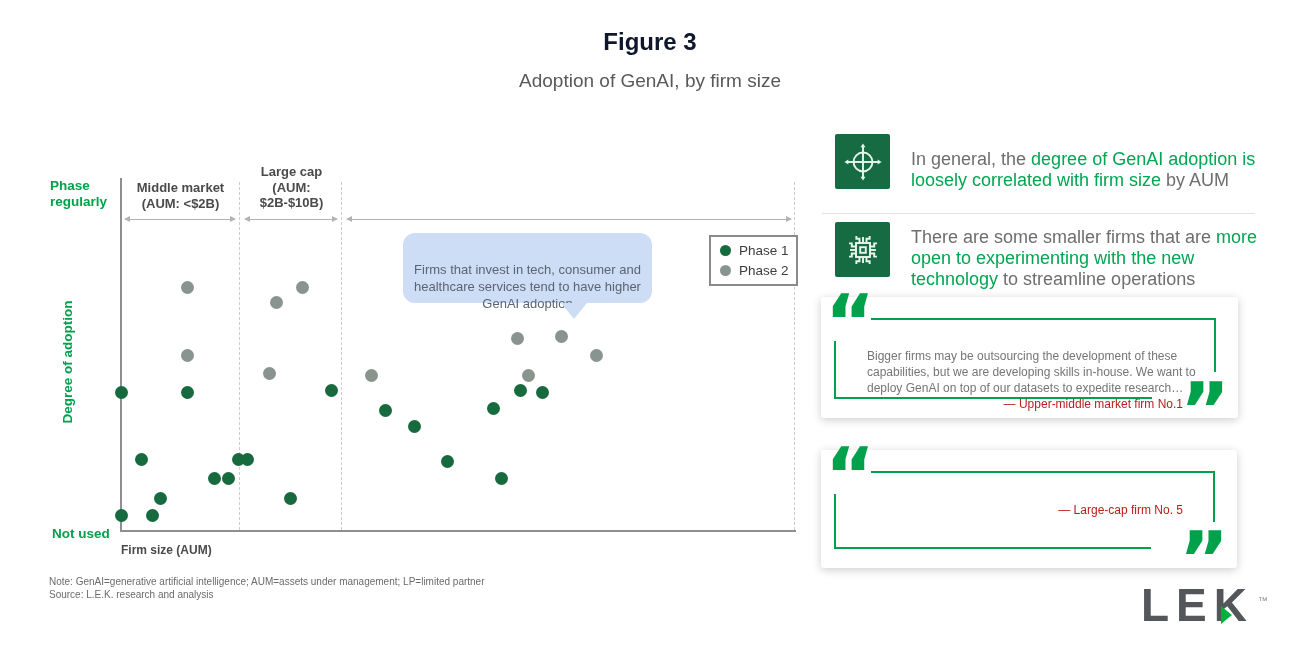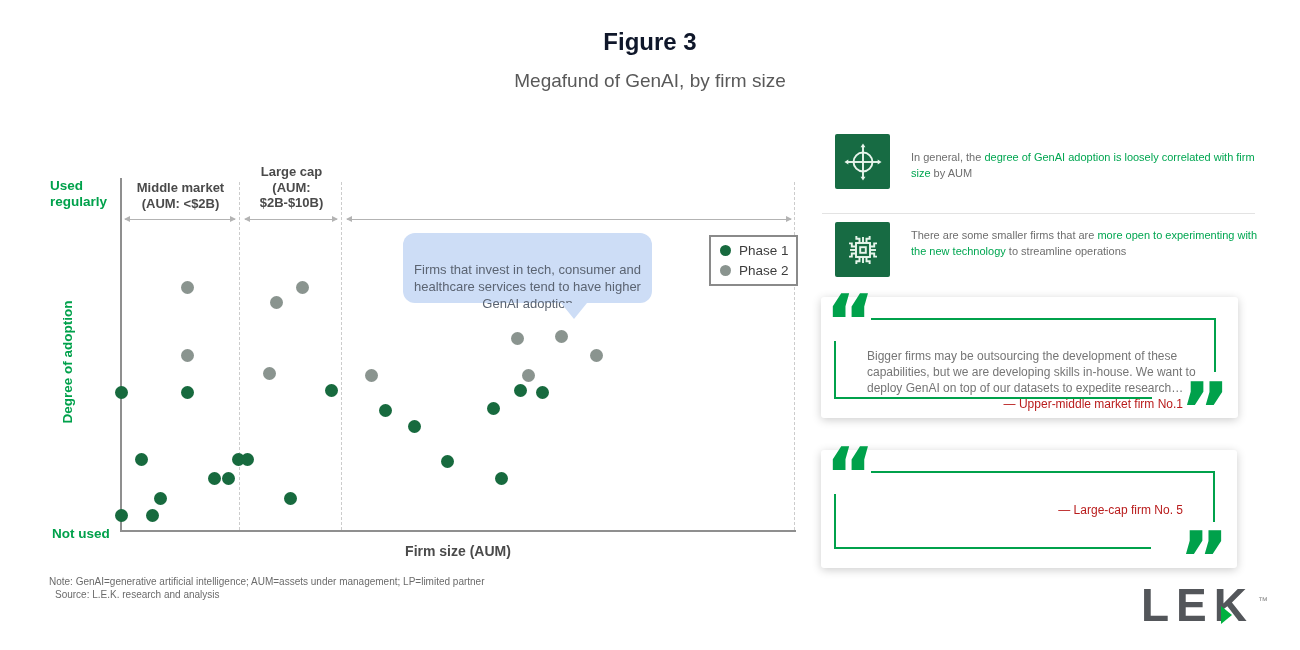--- a/index.html
+++ b/index.html
@@ -15,22 +15,22 @@
 
   
   .preline { white-space:pre-line; }
   .axis-y { position:absolute; left:120px; top:178px; width:2px; height:353px; background:#8f8f8f; }
   .axis-x { position:absolute; left:120px; top:530px; width:676px; height:2px; background:#8f8f8f; }
   .ylab-top { position:absolute; left:50px; top:178px; width:62px; font-size:13.5px; font-weight:bold;
               color:#00A14B; line-height:15.5px; }
   .ylab-bottom { position:absolute; left:52px; top:526px; font-size:13.5px; font-weight:bold; color:#00A14B; }
   .y-title { position:absolute; left:67px; top:362px; transform:translate(-50%,-50%) rotate(-90deg);
              font-size:13.5px; font-weight:bold; color:#00A14B; white-space:nowrap; }
-  .x-title { position:absolute; left:121px; top:543px; width:674px; text-align:center;
-             font-size:14px; font-weight:bold; color:#4a4a4a; }
+  .x-title { position:absolute; left:121px; top:543px; width:674px; 
+             font-size:12px; font-weight:bold; color:#4a4a4a; }
 
   .region-hd { position:absolute; text-align:center; font-size:13px; font-weight:bold;
                color:#4a4a4a; line-height:15.5px; }
   .region-mm { left:121px; top:180px; width:119px; }
   .region-lc { left:241px; top:164px; width:101px; }
   .region-mf { left:343px; top:180px; width:452px; }
 
   .vdash { position:absolute; top:182px; height:348px; width:0; border-left:1px dashed #cccccc; }
   .vd1 { left:239px; } .vd2 { left:341px; } .vd3 { left:794px; }
 
@@ -59,21 +59,21 @@
              border-radius:12px; font-size:13px; color:#5b6472; text-align:center;
              line-height:17px; padding-top:11px; }
   .callout-tail { position:absolute; left:158px; top:100%; width:0; height:0;
              border-left:13px solid transparent; border-right:13px solid transparent;
              border-top:16px solid #cdddf6; }
 
   
   .insight-icon { position:absolute; width:55px; height:55px; background:#176B43; border-radius:2px;
                   display:flex; align-items:center; justify-content:center; }
   .ic1 { left:835px; top:134px; } .ic2 { left:835px; top:222px; }
-  .insight-text { position:absolute; left:911px; width:348px; font-size:11px; line-height:16px; color:#6e6e6e; }
+  .insight-text { position:absolute; left:911px; width:348px; font-size:18px; line-height:21px; color:#6e6e6e; }
   .it1 { top:149px; } .it2 { top:227px; }
   .insight-text .hl { color:#00A651; }
   .panel-divider { position:absolute; left:822px; top:213px; width:433px; height:1px; background:#e3e3e3; }
 
   .qcard { position:absolute; background:#ffffff; border-radius:3px;
            box-shadow:0 2px 10px rgba(0,0,0,0.20); }
   .qc1 { left:821px; top:297px; width:417px; height:121px; }
   .qc2 { left:821px; top:450px; width:416px; height:118px; }
   .qb { position:absolute; background:#00A14B; }
   .qb-top { left:50px; right:22px; top:21px; height:2px; }
@@ -84,40 +84,40 @@
            font-family:"DejaVu Sans", sans-serif; pointer-events:none; }
   .qmark-open { left:4px; top:-12px; }
   .qmark-close { right:8px; }
   .qm-c1 { top:76px; } .qm-c2 { top:72px; }
   .qtext { position:absolute; left:46px; width:356px; font-size:12px; line-height:16px; color:#757575; }
   .qt1 { top:35px; } .qt2 { top:36px; }
   .qattr { display:block; text-align:right; padding-right:40px; color:#b91c1c; }
 
   
   .note-line { position:absolute; left:49px; font-size:10px; color:#6b6b6b; }
-  .nl1 { top:576px; } .nl2 { top:589px;margin-left:6px; }
+  .nl1 { top:576px; } .nl2 { top:589px; }
 
   .logo { position:absolute; left:1141px; top:585px; font-size:46px; font-weight:800;
           color:#53565A; letter-spacing:7px; line-height:40px; }
   .logo .kwrap { position:relative; display:inline-block; }
   .logo .ktri { position:absolute; left:7px; top:21px; width:0; height:0;
           border-top:9px solid transparent; border-bottom:9px solid transparent;
           border-left:11px solid #00B140; }
   .logo .tm { position:absolute; top:-4px; right:-14px; font-size:10px; font-weight:normal;
           letter-spacing:0; color:#8a8a8a; }
 </style>
 </head>
 <body>
 
 <div class="canvas">
 
   <div class="fig-label">Figure 3</div>
-  <div class="fig-title">Megafund of GenAI, by firm size</div>
-
-  <div class="ylab-top preline">Used
+  <div class="fig-title">Adoption of GenAI, by firm size</div>
+
+  <div class="ylab-top preline">Phase
 regularly</div>
   <div class="ylab-bottom">Not used</div>
   <div class="y-title">Degree of adoption</div>
   <div class="axis-y"></div>
   <div class="axis-x"></div>
   <div class="x-title">Firm size (AUM)</div>
 
   <div class="region-hd region-mm preline">Middle market
 (AUM: &lt;$2B)</div>
   <div class="region-hd region-lc preline">Large cap

